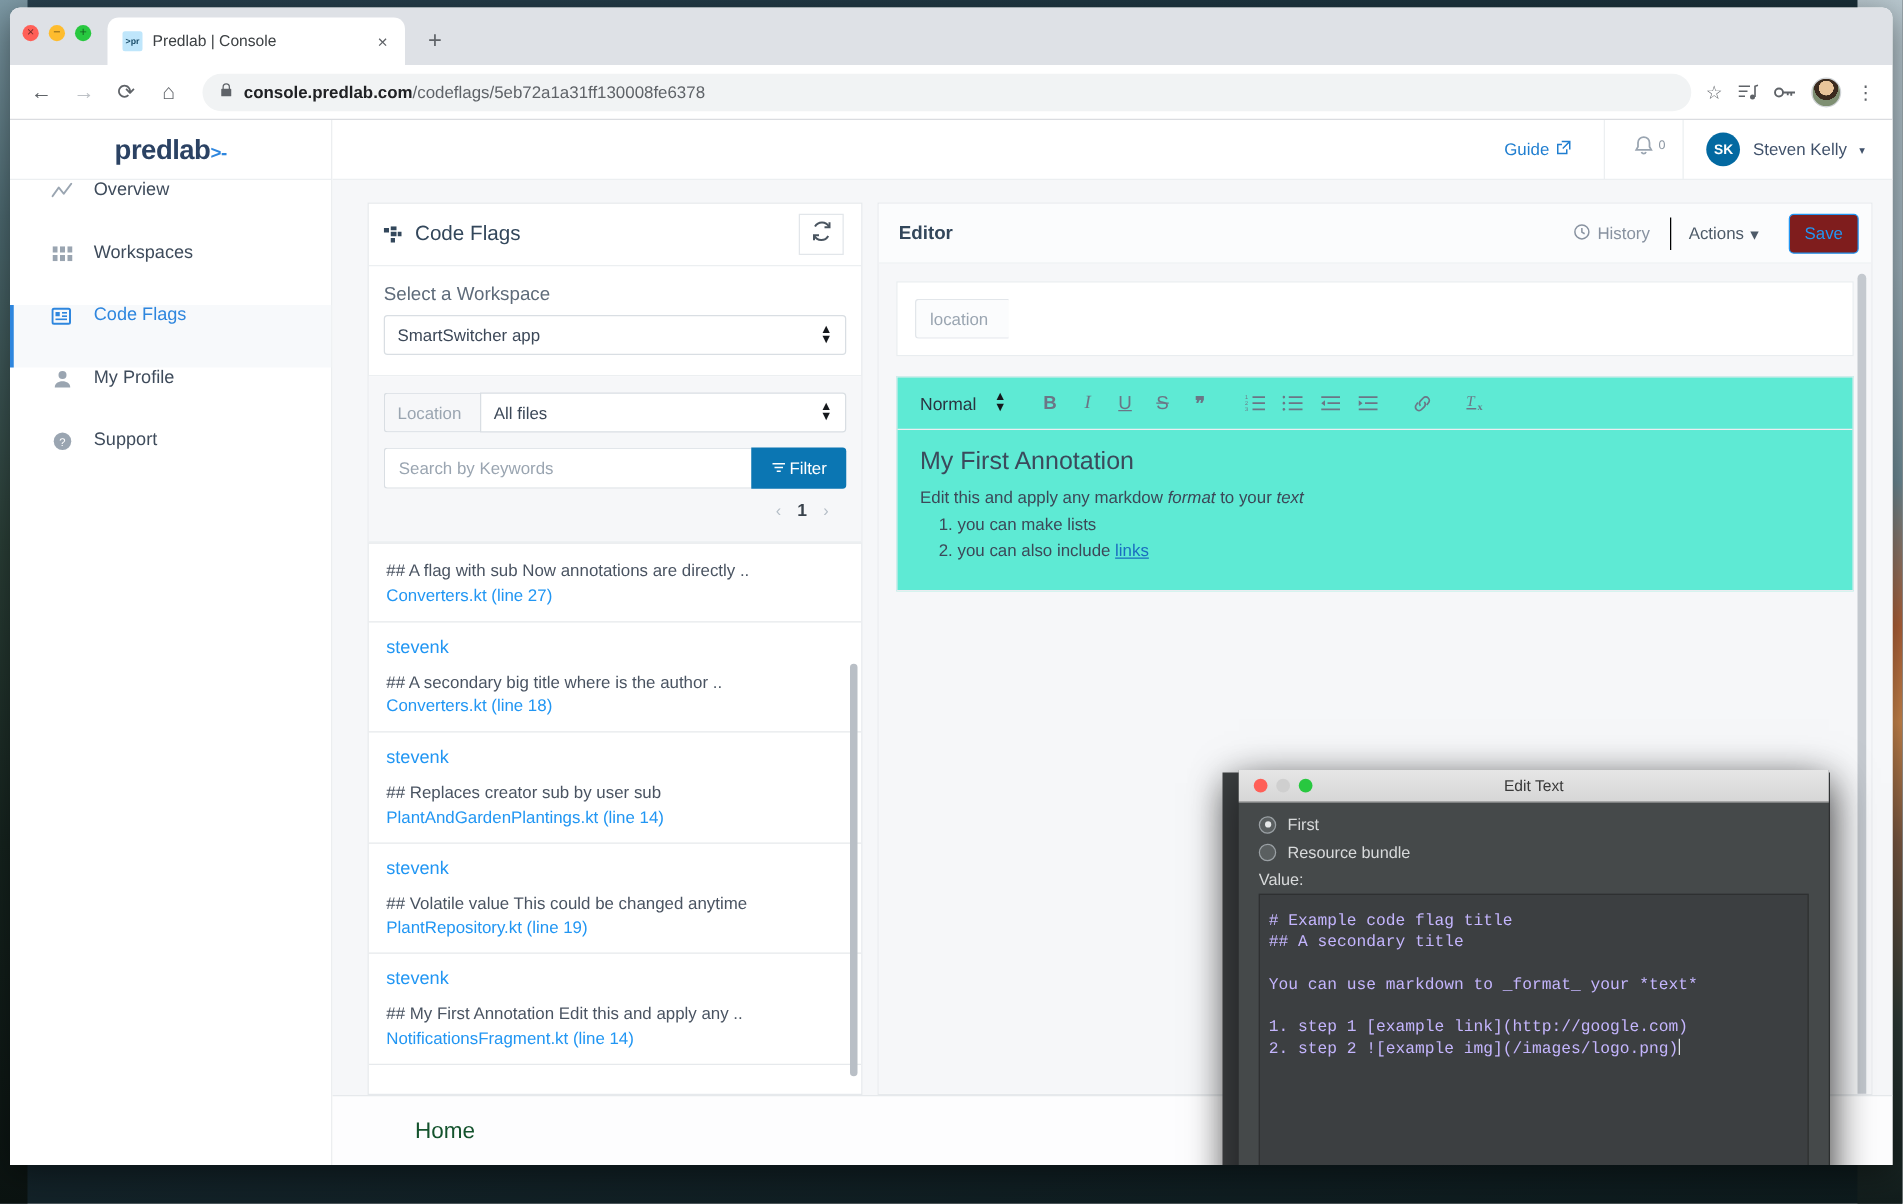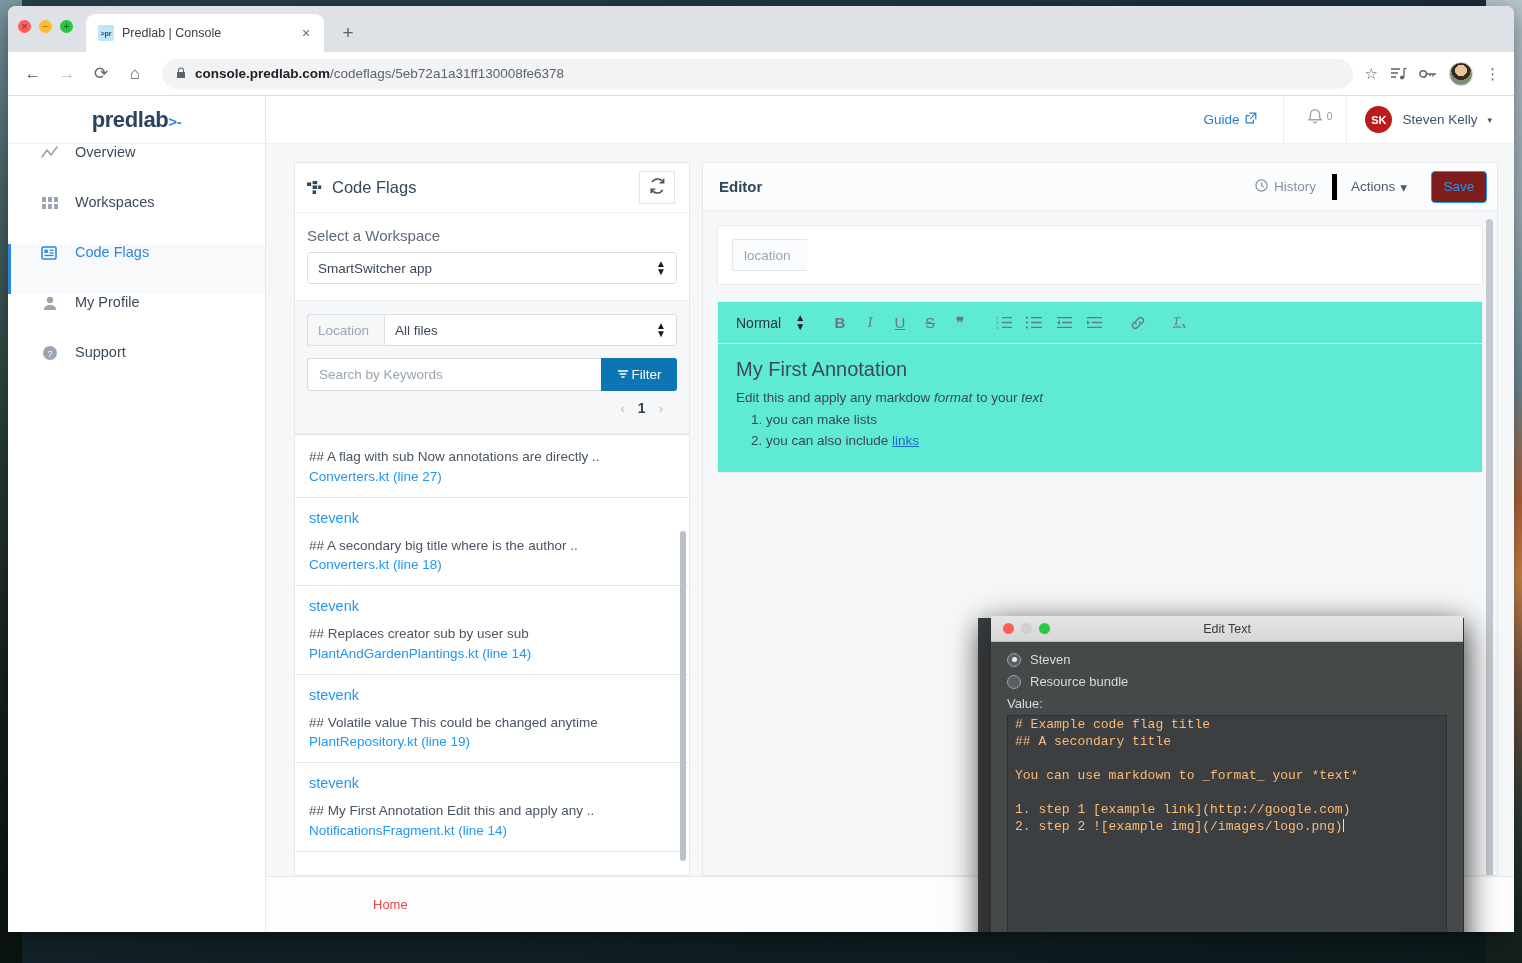--- a/index.html
+++ b/index.html
@@ -81,21 +81,21 @@
   .topbar{ height:48px; background:#fff; border-bottom:1px solid #eceff1;
            display:flex; align-items:center; justify-content:flex-end; }
   .guide{ color:#1f7ed0; font-size:13.5px; padding:0 26px; display:flex; align-items:center; gap:6px;
           cursor:pointer; }
   .divider-v{ width:1px; height:48px; background:#eceff1; }
   .bell-wrap{ width:62px; display:flex; align-items:center; justify-content:center; position:relative;
               cursor:pointer; }
   .bell{ font-size:17px; color:#9aa5b1; }
   .bell-count{ position:absolute; right:14px; bottom:10px; font-size:10px; color:#8a95a1; }
   .user{ display:flex; align-items:center; gap:10px; padding:0 22px 0 18px; cursor:pointer; }
-  .avatar{ width:27px;height:27px;border-radius:50%;background:#b91c1c;color:#fff;font-size:11px;
+  .avatar{ width:27px;height:27px;border-radius:50%;background:#0369a1;color:#fff;font-size:11px;
            font-weight:600;display:flex;align-items:center;justify-content:center;}
   .uname{ font-size:13.5px; color:#41526b; }
   .caret{ font-size:9px; color:#41526b; }
 
   .workarea{ flex:1; background:#f6f7f9; display:flex; padding:18px 0 0 28px; gap:12px; min-height:0;
              position:relative; }
 
   
   .flags-card{ width:396px; flex:none; background:#fff; border:1px solid #e6e9ec;
                display:flex; flex-direction:column; min-height:0; }
@@ -140,21 +140,21 @@
                 border-radius:3px; }
 
   
   .editor-card{ flex:1; background:#fff; border:1px solid #e6e9ec; display:flex; flex-direction:column;
                 min-width:0; margin-right:16px; position:relative; }
   .ed-head{ height:48px; display:flex; align-items:center; padding:0 10px 0 16px;
             border-bottom:1px solid #eceff1; background:#fbfcfd; }
   .ed-title{ font-size:15px; color:#33475b; font-weight:600; flex:1; }
   .hist{ display:flex;align-items:center;gap:6px;font-size:13.5px;color:#8892a0;padding:0 16px;
          cursor:pointer;}
-  .actions{ font-size:13.5px;color:#4d5a68;padding:0 14px;border-left:5px solid #000000;height:26px;
+  .actions{ font-size:13.5px;color:#4d5a68;padding:0 14px;border-left:1px solid #000000;height:26px;
             display:flex;align-items:center;gap:5px;cursor:pointer;justify-content:space-between;}
   .save-btn{ margin-left:10px;width:56px;height:32px;border:1px solid #2196f3;border-radius:4px;
              background:#7f1d1d;color:#2196f3;font-size:13.5px;display:flex;align-items:center;
              justify-content:center;cursor:pointer;font-family:inherit;}
 
   .ed-body{ flex:1; background:#f6f7f9; padding:14px 14px 0; overflow:hidden; position:relative; }
   .loc-panel{ background:#fff; border:1px solid #e9edf0; padding:13px 14px; }
   .loc-group{ display:flex; height:32px; }
   .loc-addon{ width:75px; background:#fbfcfd; border:1px solid #e2e6ea; border-right:none;
               border-radius:3px 0 0 3px; display:flex; align-items:center; padding-left:11px;
@@ -192,30 +192,30 @@
   .m-lights span{ width:11px;height:11px;border-radius:50%; }
   .m-red{background:#ff5f57;} .m-grey{background:#cfcfcf;} .m-green{background:#28c840;}
   .m-title-text{ flex:1; text-align:center; font-size:12.5px; color:#3a3a3a; }
   .m-body{ flex:1; padding:10px 16px 0; color:#d8dadb; }
   .radio-row{ display:flex; align-items:center; gap:9px; margin-bottom:7px; font-size:13px;
               cursor:pointer;}
   .radio{ width:14px;height:14px;border-radius:50%;border:1px solid #9aa0a4; display:flex;
           align-items:center; justify-content:center; background:#5a5f60;}
   .radio.on::after{ content:''; width:5px;height:5px;border-radius:50%;background:#e6e8e9; }
   .m-lbl{ font-size:13px; margin:6px 0 4px; }
-  .m-area{ height:232px; background:#3c3f41; border:1px solid #2e3031; padding:0 7px;
-           font-family:"Liberation Mono", monospace; font-size:13px; color:#fdba74;
+  .m-area{ height:232px; background:#3c3f41; border:1px solid #2e3031; padding:12px 7px;
+           font-family:"Liberation Mono", monospace; font-size:13px; color:#c4b5fd;
            line-height:1.31; white-space:pre; overflow:hidden; position:relative; }
   .caret-bar{ display:inline-block; width:1px; height:13px; background:#dfe3e5;
               vertical-align:-2px; }
 
   
   .appfoot{ height:56px; background:#fdfdfe; border-top:1px solid #e6e9ec; display:flex;
             align-items:center; justify-content:space-between; padding:0 66px 0 66px; }
-  .foot-home{ color:#ef4444; font-size:13px; cursor:pointer;margin-left:41px; }
+  .foot-home{ color:#14532d; font-size:18px; cursor:pointer; }
   .foot-copy{ color:#7b8794; font-size:13px; }
 </style>
 </head>
 <body>
 
 <div class="wallpaper-left"></div>
 <div class="wallpaper-band"></div>
 
 <div class="browser">
 
@@ -578,21 +578,21 @@
             <span class="m-lights">
               <span class="m-red"></span>
               <span class="m-grey"></span>
               <span class="m-green"></span>
             </span>
             <span class="m-title-text">Edit Text</span>
           </div>
           <div class="m-body">
             <label class="radio-row">
               <span class="radio on"></span>
-              <span>Steven</span>
+              <span>First</span>
             </label>
             <label class="radio-row">
               <span class="radio"></span>
               <span>Resource bundle</span>
             </label>
             <div class="m-lbl">Value:</div>
             <div class="m-area"><span># Example code flag title
 ## A secondary title
 
 You can use markdown to _format_ your *text*

